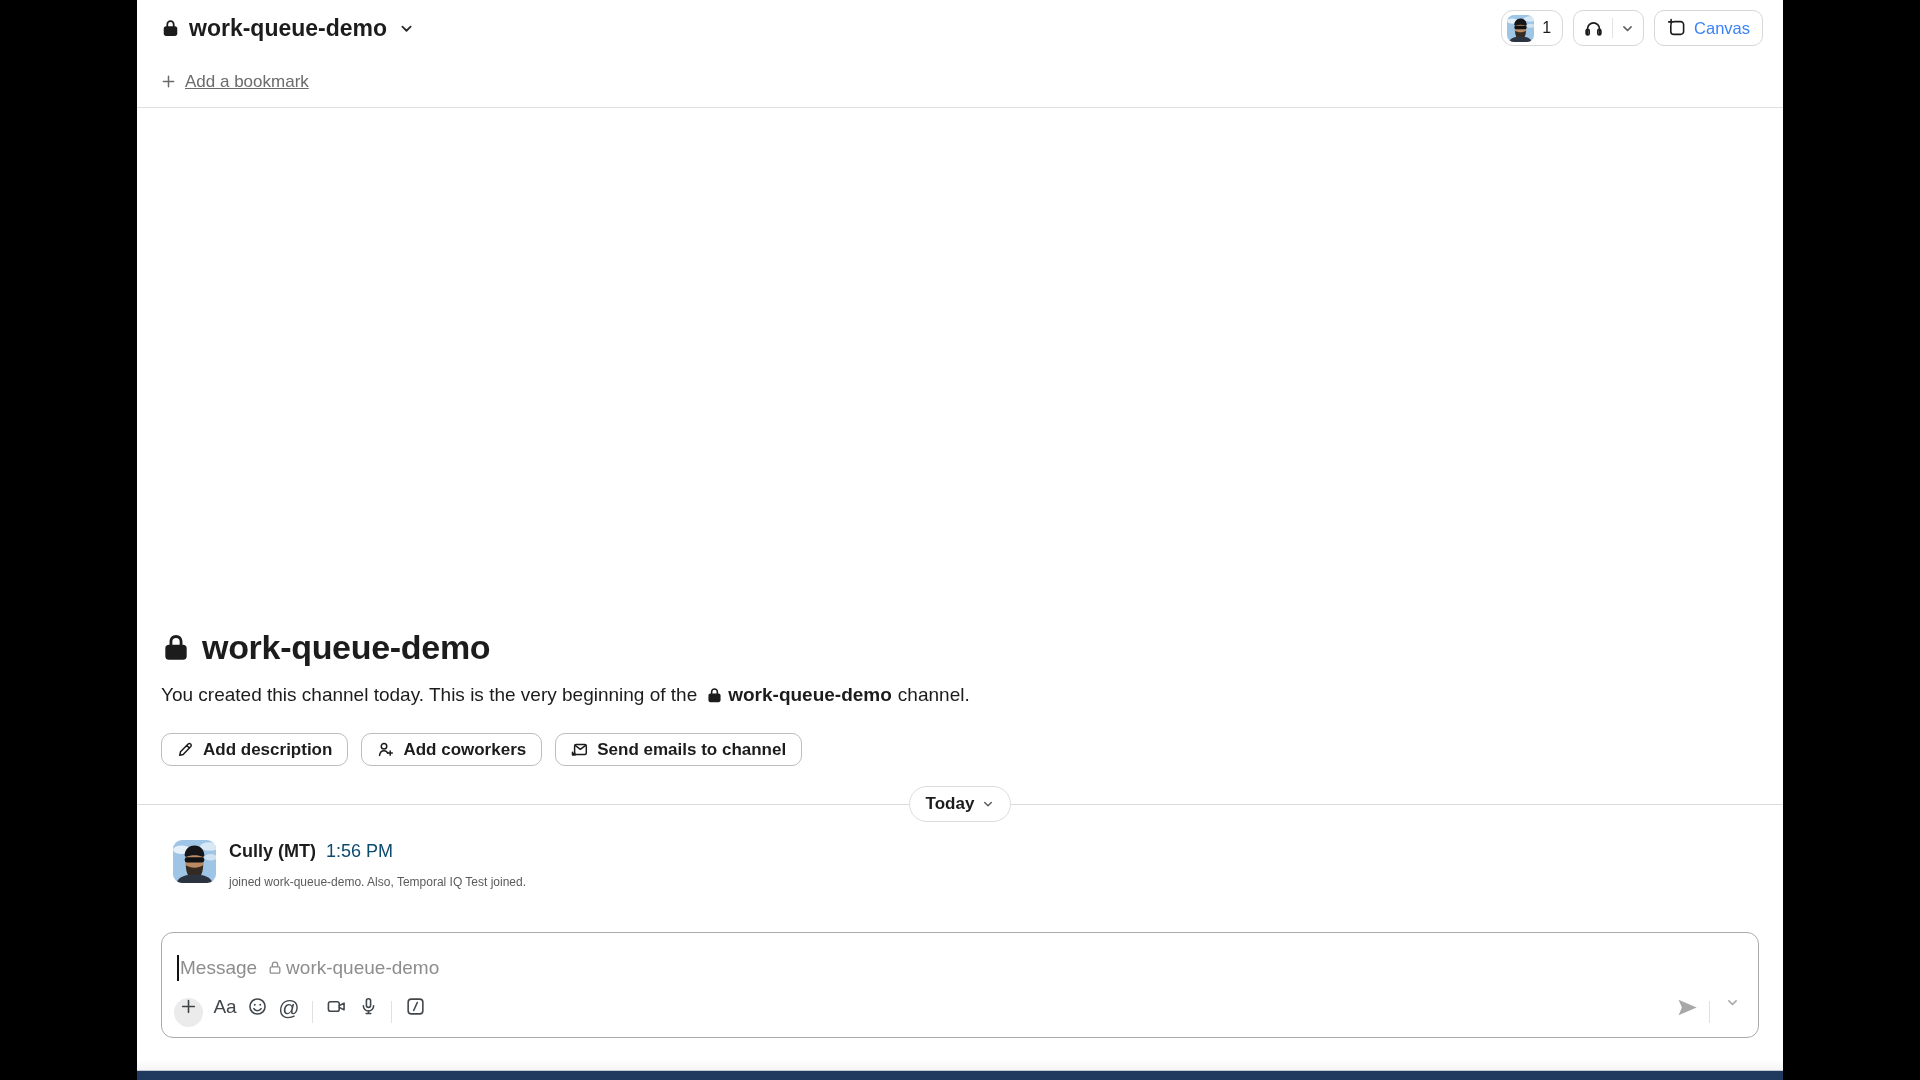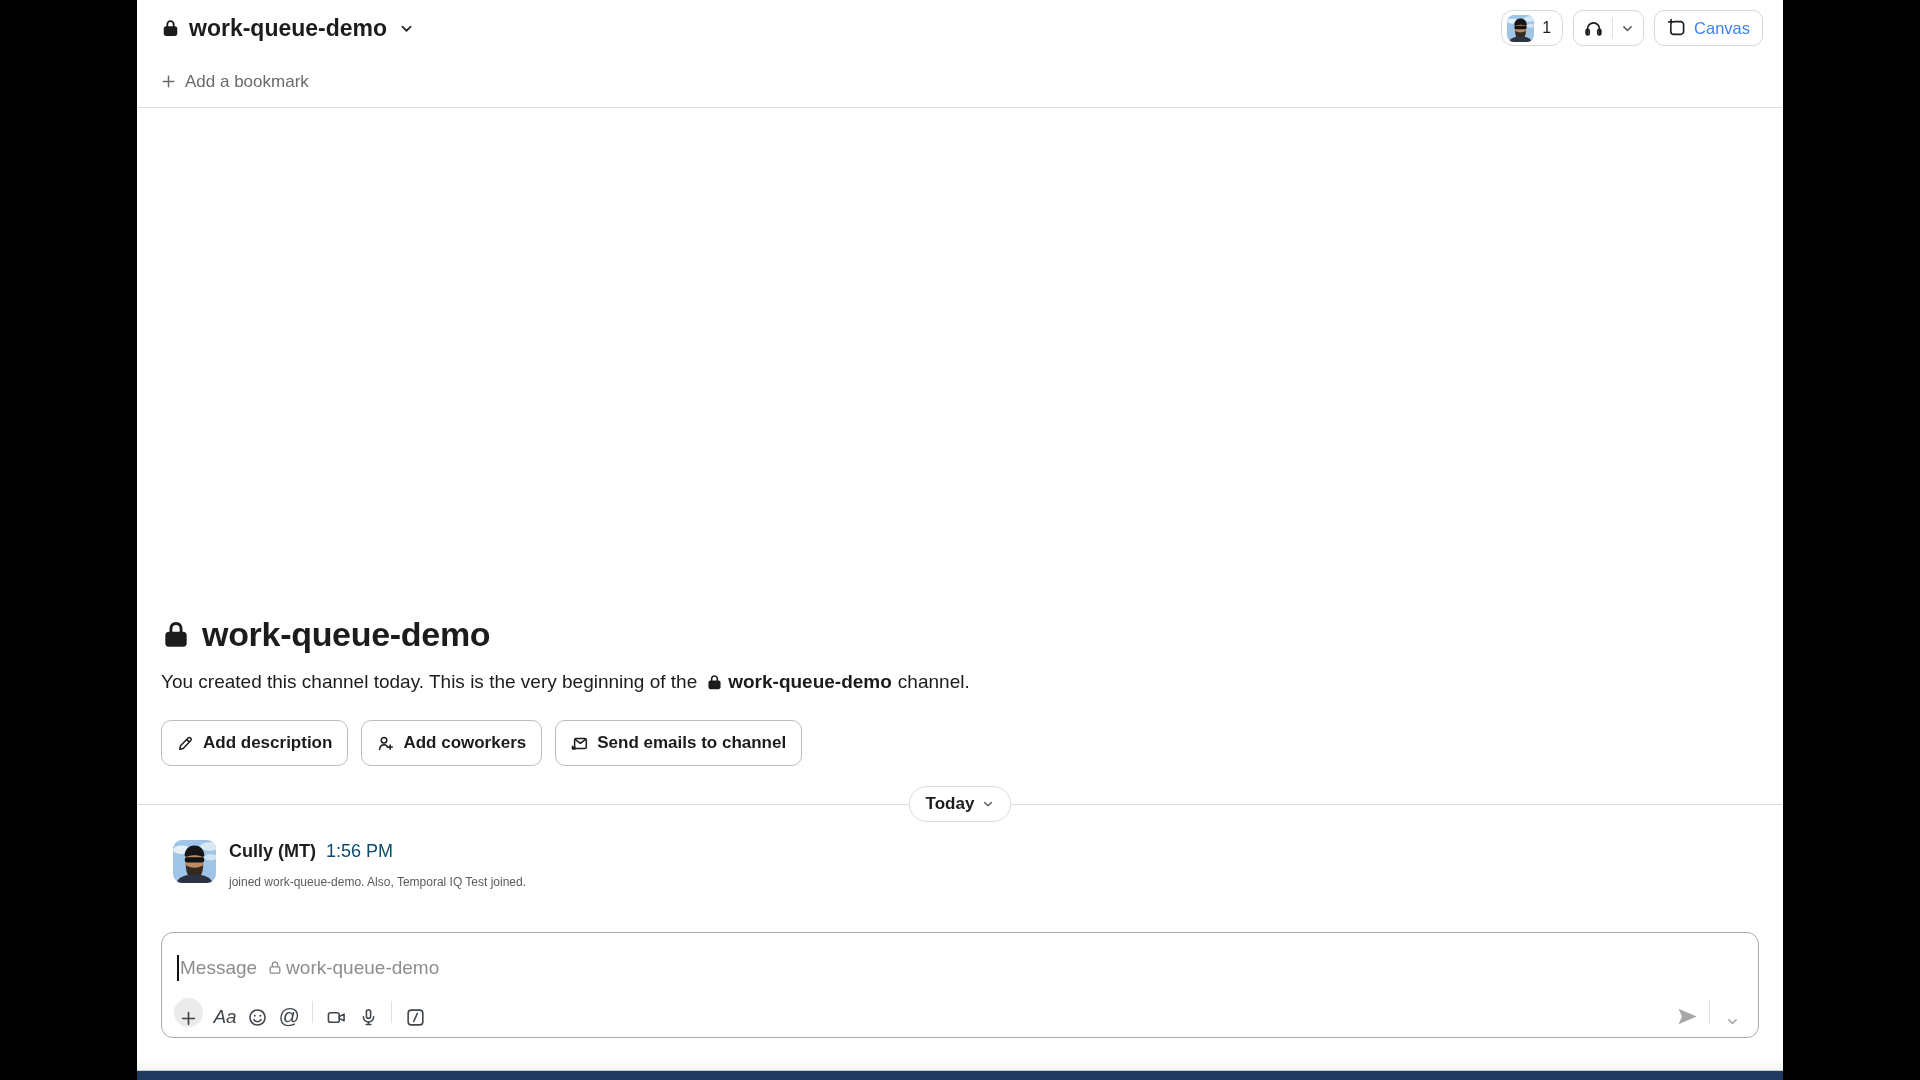--- a/index.html
+++ b/index.html
@@ -23,35 +23,35 @@
   .members-pill { padding:0 11px 0 5px; gap:8px; border-radius:12px; font-size:16px; }
   .members-pill .ava { width:27px; height:27px; border-radius:7px; overflow:hidden; }
   .huddle-btn { padding:0 9px; }
   .huddle-btn .vdiv { width:1px; height:20px; background:#e2e2e2; margin:0 8px; }
   .canvas-btn { padding:0 12px; gap:7px; font-size:16.5px; color:#3b82f6; }
 
   
   .bookmarks { height:52px; flex:0 0 52px; display:flex; align-items:center;
                padding:0 24px; border-bottom:1px solid #e0e0e0; }
   .bookmark-add { display:flex; align-items:center; gap:9px; color:#6b6b6b;
-                  font-size:17px; cursor:pointer; }
+                  font-size:17px; cursor:pointer;text-decoration:underline; }
 
   
   .messages { flex:1 1 auto; display:flex; flex-direction:column;
               justify-content:flex-end; overflow:hidden; }
 
   .intro { padding:0 24px; }
   .intro-title { display:flex; align-items:center; gap:11px; font-size:34px;
                  font-weight:900; letter-spacing:-0.3px; }
   .intro-desc { margin-top:17px; font-size:19px; display:flex; align-items:center; }
   .intro-desc .lock-inline { margin:0 5px 0 9px; }
   .intro-desc .chan-bold { font-weight:800; }
   .intro-desc .suffix { margin-left:6px; }
   .intro-actions { margin-top:27px; display:flex; gap:13px; }
-  .action-btn { height:46px; border:1px solid #bdbdbd; border-radius:10px; background:#fff;
+  .action-btn { height:33px; border:1px solid #bdbdbd; border-radius:10px; background:#fff;
                 display:flex; align-items:center; gap:9px; padding:0 15px;
                 font-size:17px; font-weight:700; color:#1d1c1d; cursor:pointer;
                 font-family:"Liberation Sans", sans-serif; }
 
   .date-divider { margin-top:20px; position:relative; height:36px; flex:0 0 36px;
                   display:flex; align-items:center; justify-content:center; }
   .date-divider .line { position:absolute; left:0; right:0; top:50%; height:1px;
                         background:#dcdcdc; }
   .today-pill { position:relative; background:#fff; border:1px solid #dcdcdc;
                 border-radius:24px; height:36px; padding:0 16px; display:flex;
@@ -71,22 +71,22 @@
   .composer-wrap { flex:0 0 106px; padding:8px 24px; }
   .composer { height:106px; border:1px solid #ababad; border-radius:12px; background:#fff;
               display:flex; flex-direction:column; }
   .composer-input { flex:1; display:flex; align-items:center; padding:6px 15px 0;
                     font-size:19px; color:#8d8d8e; }
   .caret { width:2px; height:26px; background:#111; margin-right:1px;
            animation:blink 1.1s step-end infinite; }
   @keyframes blink { 50% { opacity:0; } }
   .composer-input .lock-inline { margin:0 3px 0 10px; }
   .composer-toolbar { display:flex; align-items:center; padding:0 10px 9px 12px; }
-  .tb-btn { width:32px; height:32px; display:flex; align-items:flex-end; justify-content:center;
-            color:#41464b; cursor:pointer; border-radius:6px;font-style:italic; }
+  .tb-btn { width:32px; height:32px; display:flex; align-items:flex-start; justify-content:center;
+            color:#41464b; cursor:pointer; border-radius:6px; }
   .tb-plus { width:29px; height:29px; border-radius:50%; background:#ebebeb; margin-right:6px; }
   .tb-text { font-size:19px; font-weight:500; color:#41464b; }
   .tb-at { font-size:21px; font-weight:400; }
   .tb-div { width:1px; height:22px; background:#e0e0e0; margin:0 7px; }
   .tb-right { margin-left:auto; display:flex; align-items:center; color:#a8a8a8; }
   .tb-right .tb-div { margin:0 6px; }
 
   
   .bottom-strip { flex:0 0 34px; position:relative;
                   background:linear-gradient(#ffffff 40%, #ededed); }

